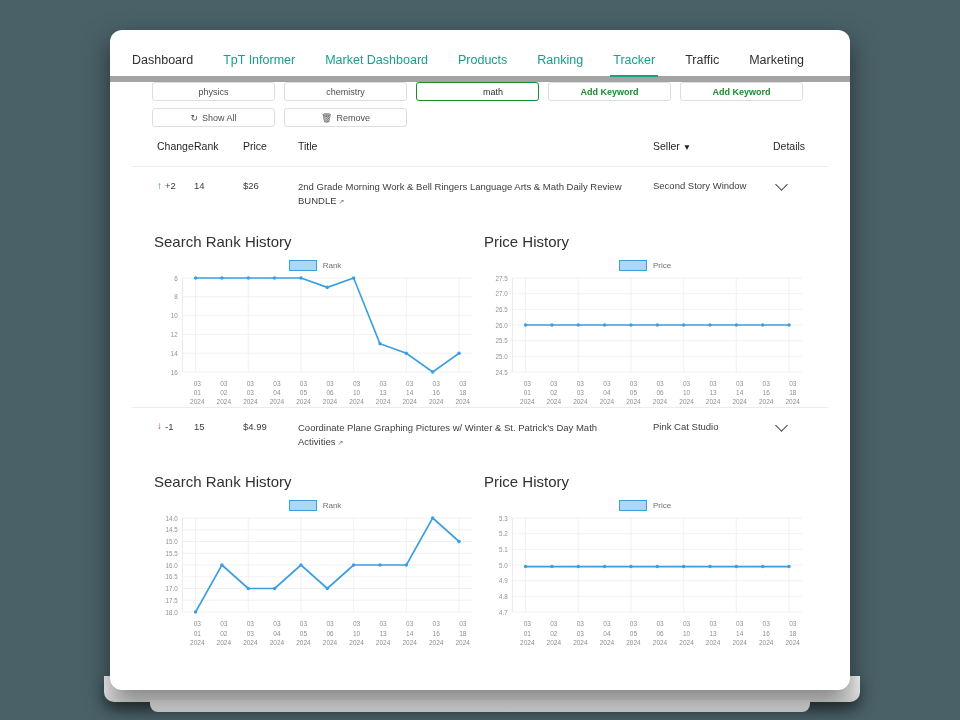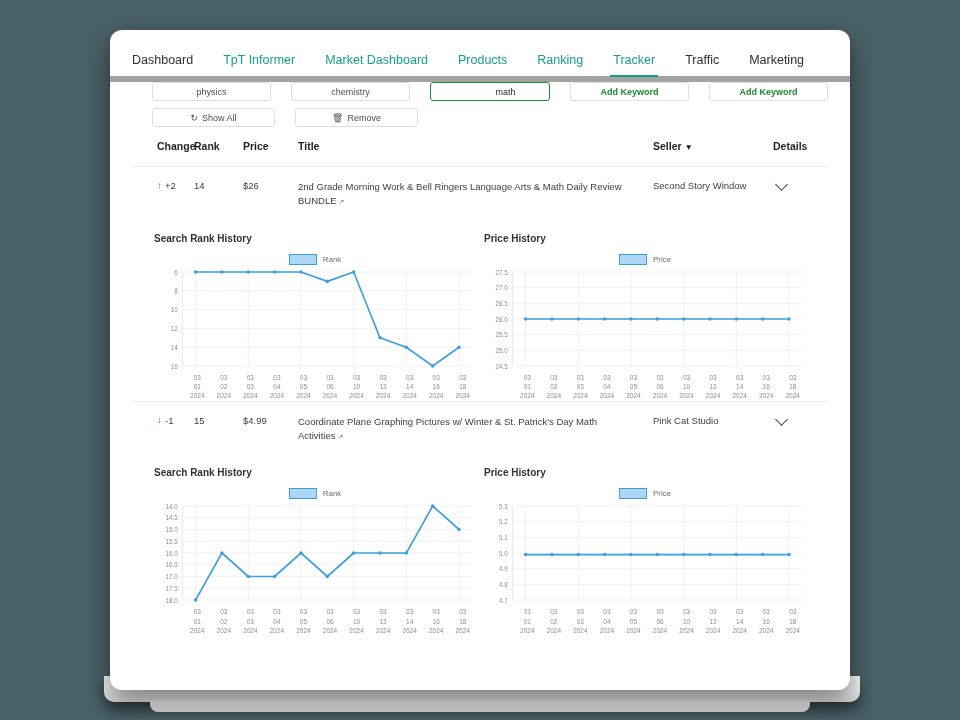--- a/index.html
+++ b/index.html
@@ -61,39 +61,39 @@
     height: 2px; background: #15a08a;
   }
 
   
   .page-title {
     font-size: 12.5px; color: #2e3033;
     padding: 9px 22px 7px 22px;
   }
 
   
-  .kw-row { display: flex; gap: 20px; padding: 0 22px 0 42px; }
+  .kw-row { display: flex; gap: 9px; padding: 0 22px 0 42px; }
   .kw-row.second { margin-top: 7px; }
   .kw-btn {
     width: 123px; height: 19px;
     border: 1px solid #dcdfe1; border-radius: 3px;
     background: #fff;
     display: flex; align-items: center; justify-content: center;
     font-size: 9px; color: #4b4f53;
     cursor: pointer;
   }
   .kw-btn.selected { border: 1.5px solid #1a8c2e; color: #2b2e31; padding-left: 31px; }
   .kw-btn.add { color: #1a8c2e; font-weight: bold; }
   .kw-btn .ico { margin-right: 4px; font-size: 9px; display:inline-block; }
 
   
   .table { padding: 0 22px; margin-top: 13px; }
   .thead {
     display: flex; align-items: flex-start;
-    font-size: 10.5px; color: #1f2124; font-weight: 700;
+    font-size: 10.5px; color: #1f2124; font-weight: 400;
     padding-bottom: 14px;
   }
   .c-change { width: 62px; padding-left: 25px; }
   .c-rank   { width: 49px; }
   .c-price  { width: 55px; }
   .c-title  { flex: 1; padding-right: 12px; }
   .c-seller { width: 120px; }
   .c-details{ width: 55px; }
 
   .trow {
@@ -112,21 +112,21 @@
     border-right:1.6px solid #3b3e41; border-bottom:1.6px solid #3b3e41;
     transform: rotate(45deg); margin-top:-3px; margin-left: 4px;
     cursor: pointer;
   }
   .filter-ico { display:inline-block; margin-left:3px; font-size:8.5px; }
 
   
   .charts { display: flex; padding: 0 22px; gap: 8px; margin-top: 14px; }
   .chart-card { flex: 1; }
   .chart-title {
-    font-size: 10px; color: #2f3134; font-weight: 700;
+    font-size: 15px; color: #2f3134; font-weight: 400;
     margin-bottom: 10px;
   }
   .legend {
     display:flex; align-items:center; justify-content:center;
     gap:6px; margin-bottom: 2px;
   }
   .legend .sw {
     width: 28px; height: 11px;
     background: #aed6f5; border: 1.5px solid #3a9fe0;
   }

